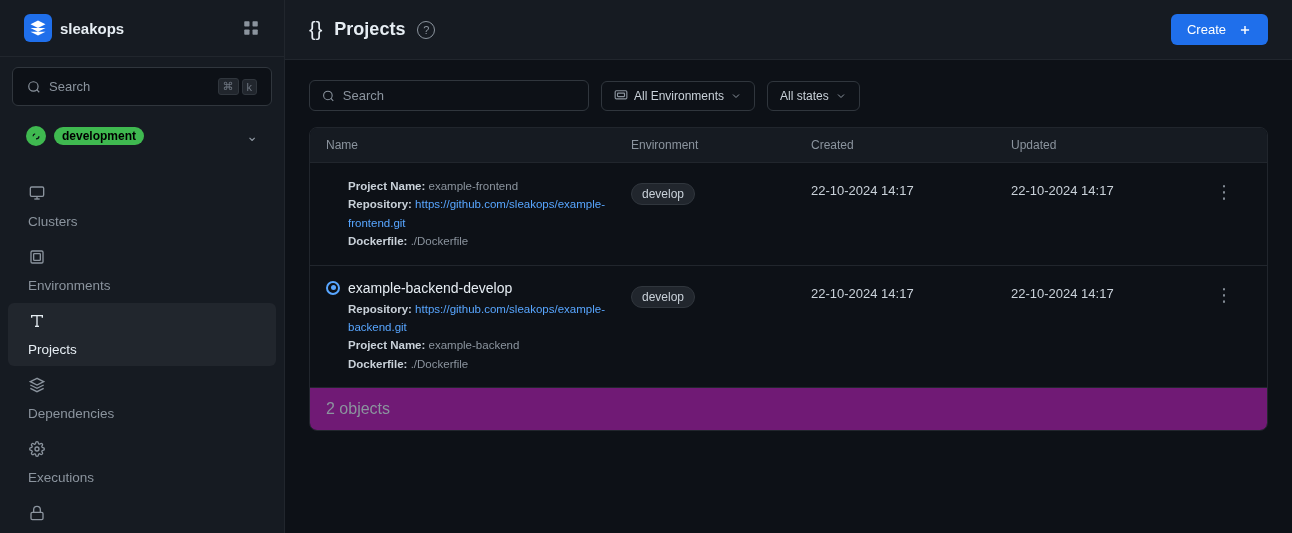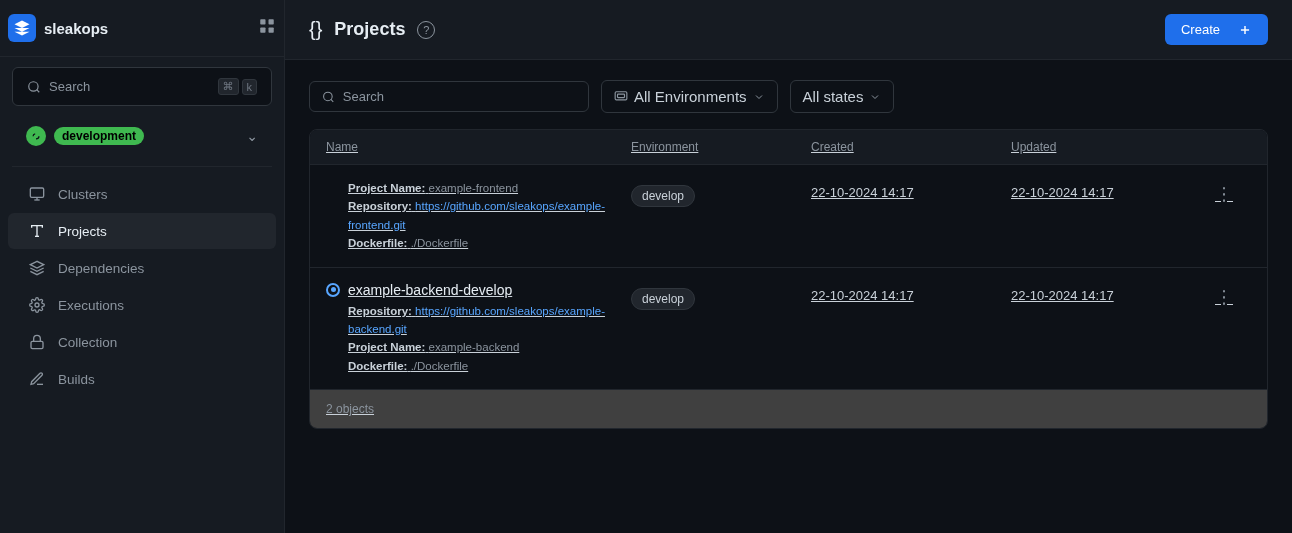--- a/index.html
+++ b/index.html
@@ -18,23 +18,23 @@
       width: 285px;
       background: #161b22;
       display: flex;
       flex-direction: column;
       border-right: 1px solid #21262d;
       flex-shrink: 0;
     }
 
     .sidebar-header {
       display: flex;
-      align-items: center;
+      align-items: flex-end;
       justify-content: space-between;
-      padding: 14px 8px;
+      padding: 14px 24px;
       border-bottom: 1px solid #21262d;
     }
 
     .logo-area {
       display: flex;
       align-items: center;
       gap: 8px;
     }
 
     .logo-icon {
@@ -131,29 +131,29 @@
     }
 
     .env-chevron {
       margin-left: auto;
       color: #8b949e;
       font-size: 14px;
     }
 
     .nav-item {
       display: flex;
-      align-items: center;
       gap: 12px;
       padding: 9px 20px;
       color: #8b949e;
       cursor: pointer;
       font-size: 13.5px;
       border-radius: 6px;
       margin: 1px 8px;
       transition: background 0.1s;
+      flex-direction: column;
     }
 
     .nav-item.active {
       background: #21262d;
       color: #e6edf3;
     }
 
     .nav-icon {
       width: 18px;
       height: 18px;
@@ -214,21 +214,21 @@
     .page-description {
       font-size: 12px;
       color: #8b949e;
       max-width: 500px;
       line-height: 1.4;
     }
 
     .create-btn {
       display: flex;
       align-items: center;
-      gap: 18px;
+      gap: 12px;
       background: #1f6feb;
       color: #ffffff;
       border: none;
       border-radius: 6px;
       padding: 8px 16px;
       font-size: 13px;
       font-weight: 500;
       cursor: pointer;
       text-align: center;
     }
@@ -272,33 +272,32 @@
 
     .filter-btn {
       display: flex;
       align-items: center;
       gap: 6px;
       background: #0d1117;
       border: 1px solid #30363d;
       border-radius: 6px;
       padding: 7px 12px;
       color: #c9d1d9;
-      font-size: 15px;
+      font-size: 12px;
       cursor: pointer;
     }
 
     .filter-btn svg {
       color: #8b949e;
     }
 
     .table-container {
       border: 1px solid #21262d;
       border-radius: 8px;
       overflow: hidden;
-      text-decoration: underline;
     }
 
     .table-header {
       display: grid;
       grid-template-columns: 1fr 180px 200px 200px 40px;
       background: #161b22;
       border-bottom: 1px solid #21262d;
       padding: 10px 16px;
     }
 
@@ -388,24 +387,24 @@
       color: #8b949e;
       cursor: pointer;
       font-size: 18px;
       padding: 4px;
       display: flex;
       align-items: center;
       justify-content: center;
     }
 
     .objects-count {
-      font-size: 12px;
+      font-size: 16px;
       color: #8b949e;
       padding: 12px 16px;
-      background: #404040;
+      background: #701a75;
     }
 
     .divider {
       height: 1px;
       background: #21262d;
       margin: 0 12px;
     }
   </style>
 </head>
 <body>
@@ -463,20 +462,29 @@
       <div class="nav-icon">
         <svg width="16" height="16" viewBox="0 0 24 24" fill="none" stroke="currentColor" stroke-width="2">
           <rect x="2" y="3" width="20" height="14" rx="2"></rect>
             <line x1="8" y1="21" x2="16" y2="21"></line>
             <line x1="12" y1="17" x2="12" y2="21"></line>
         </svg>
       </div>
       <span>Clusters</span>
     </div>
 
+    <div class="nav-item">
+      <div class="nav-icon">
+        <svg width="16" height="16" viewBox="0 0 24 24" fill="none" stroke="currentColor" stroke-width="2">
+          <rect x="3" y="3" width="18" height="18" rx="2"></rect>
+            <rect x="7" y="7" width="10" height="10" rx="1"></rect>
+        </svg>
+      </div>
+      <span>Environments</span>
+    </div>
 
     <div class="nav-item active">
       <div class="nav-icon">
         <svg width="16" height="16" viewBox="0 0 24 24" fill="none" stroke="currentColor" stroke-width="2">
           <polyline points="4 7 4 4 20 4 20 7"></polyline>
             <line x1="9" y1="20" x2="15" y2="20"></line>
             <line x1="12" y1="4" x2="12" y2="20"></line>
         </svg>
       </div>
       <span>Projects</span>

